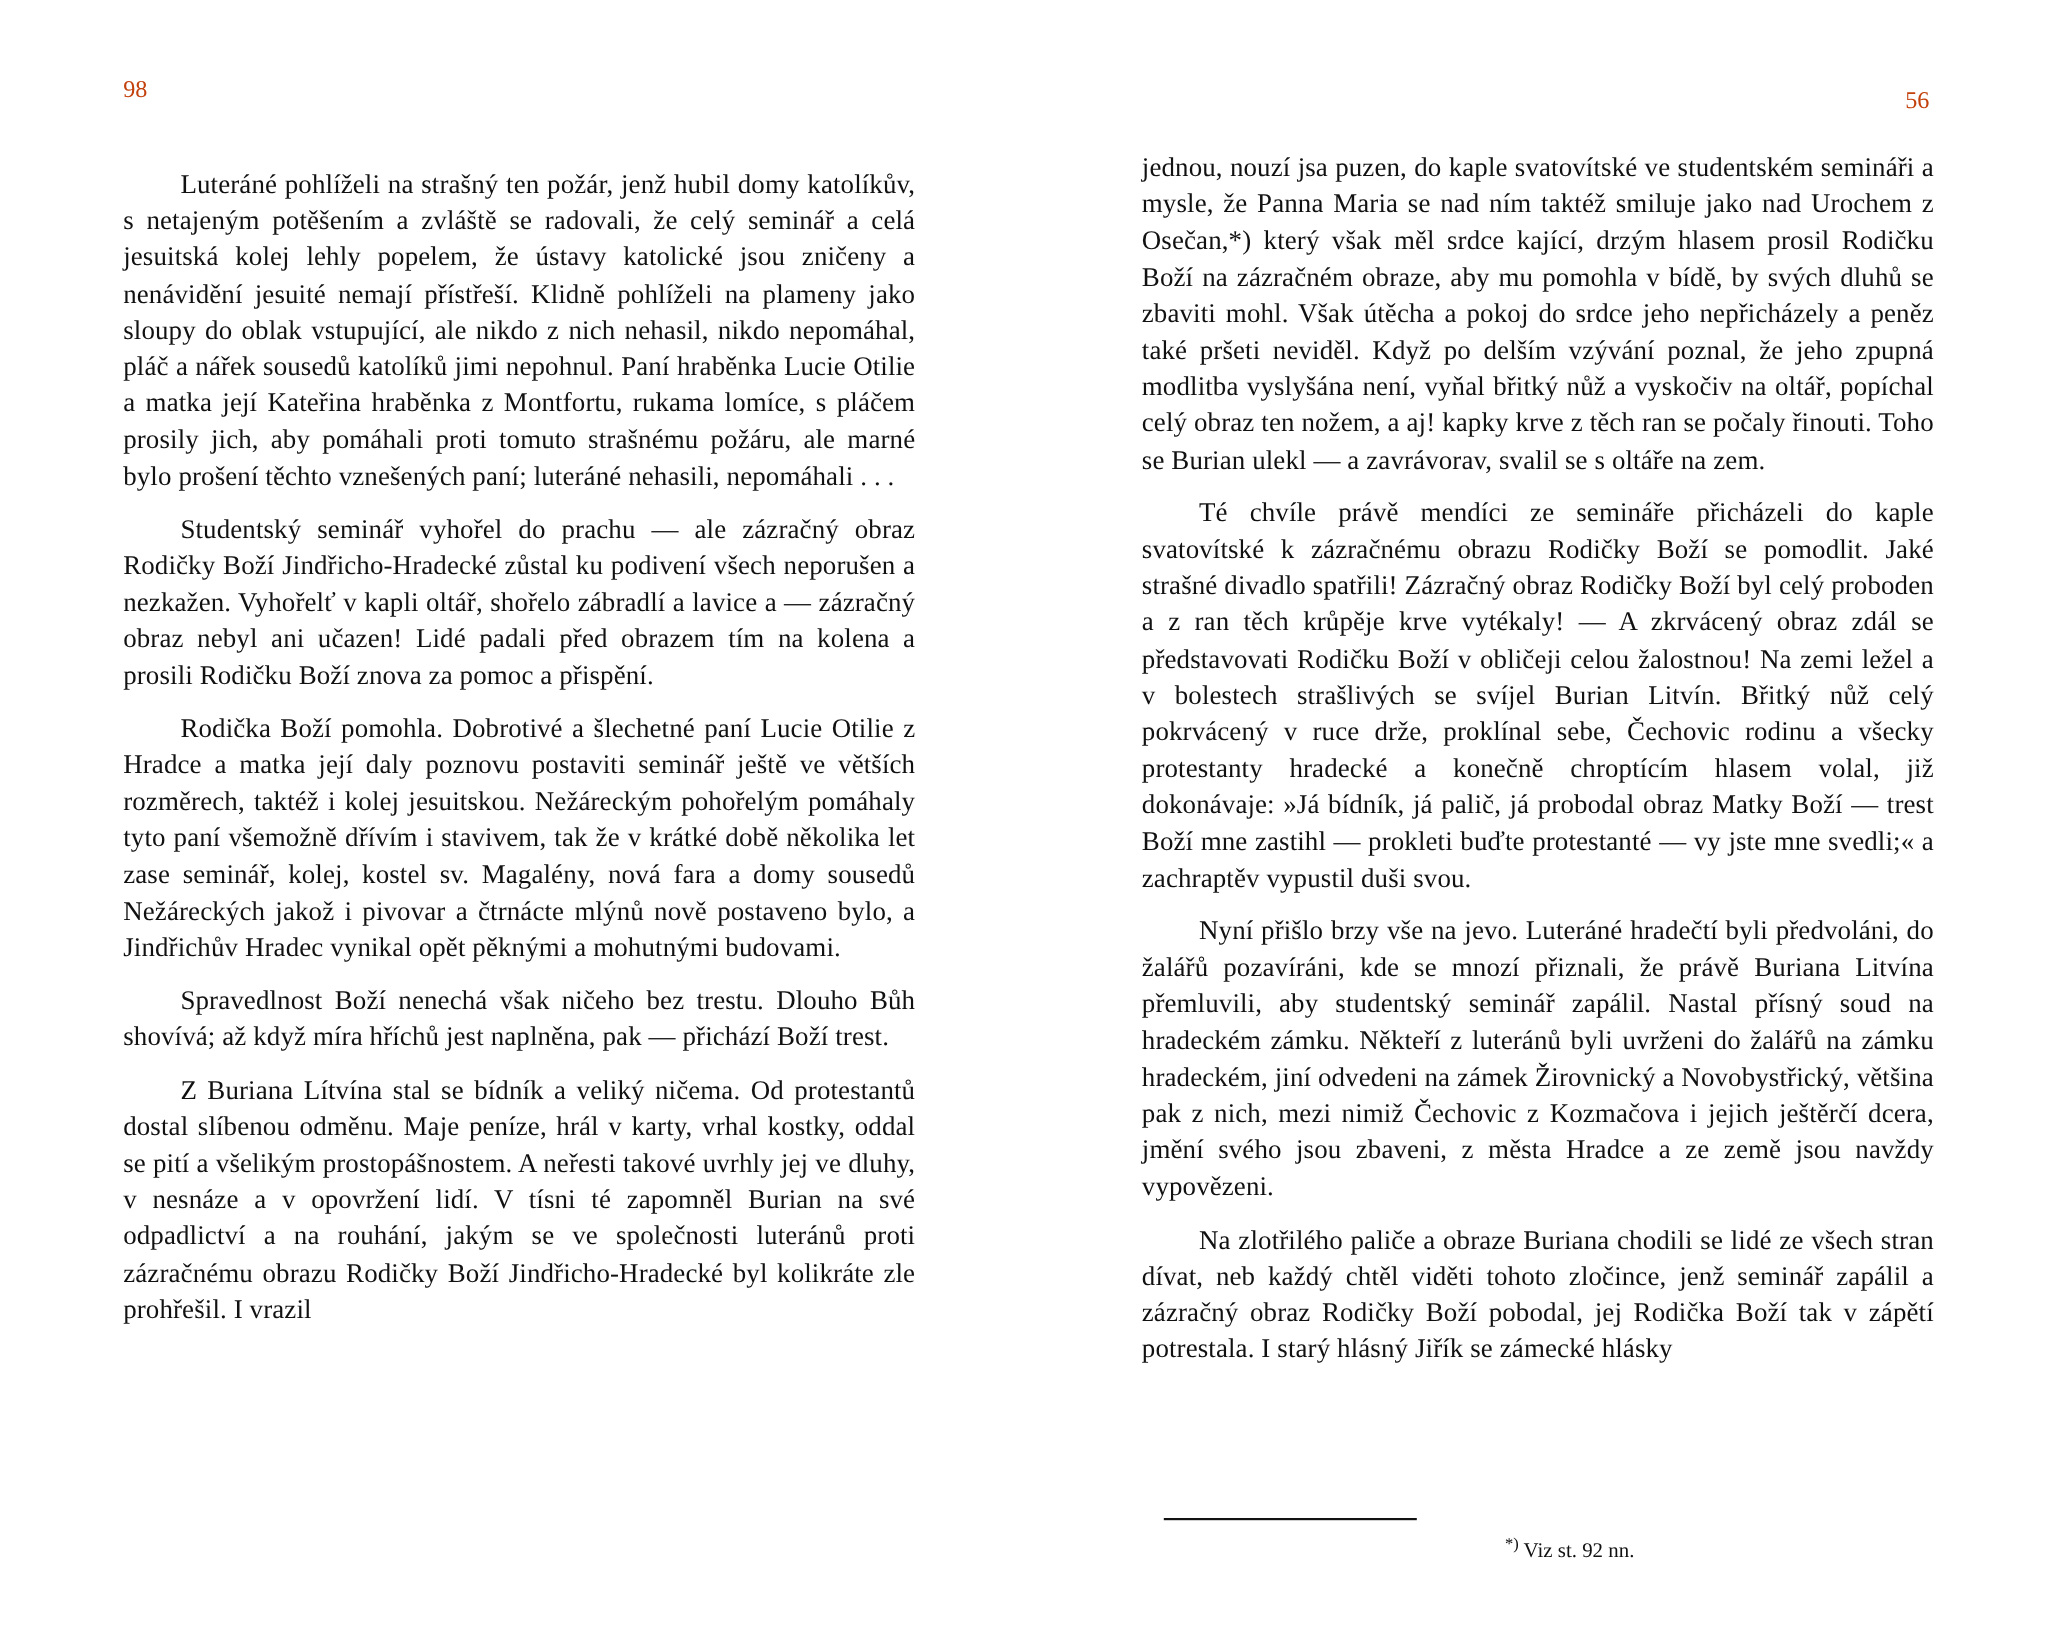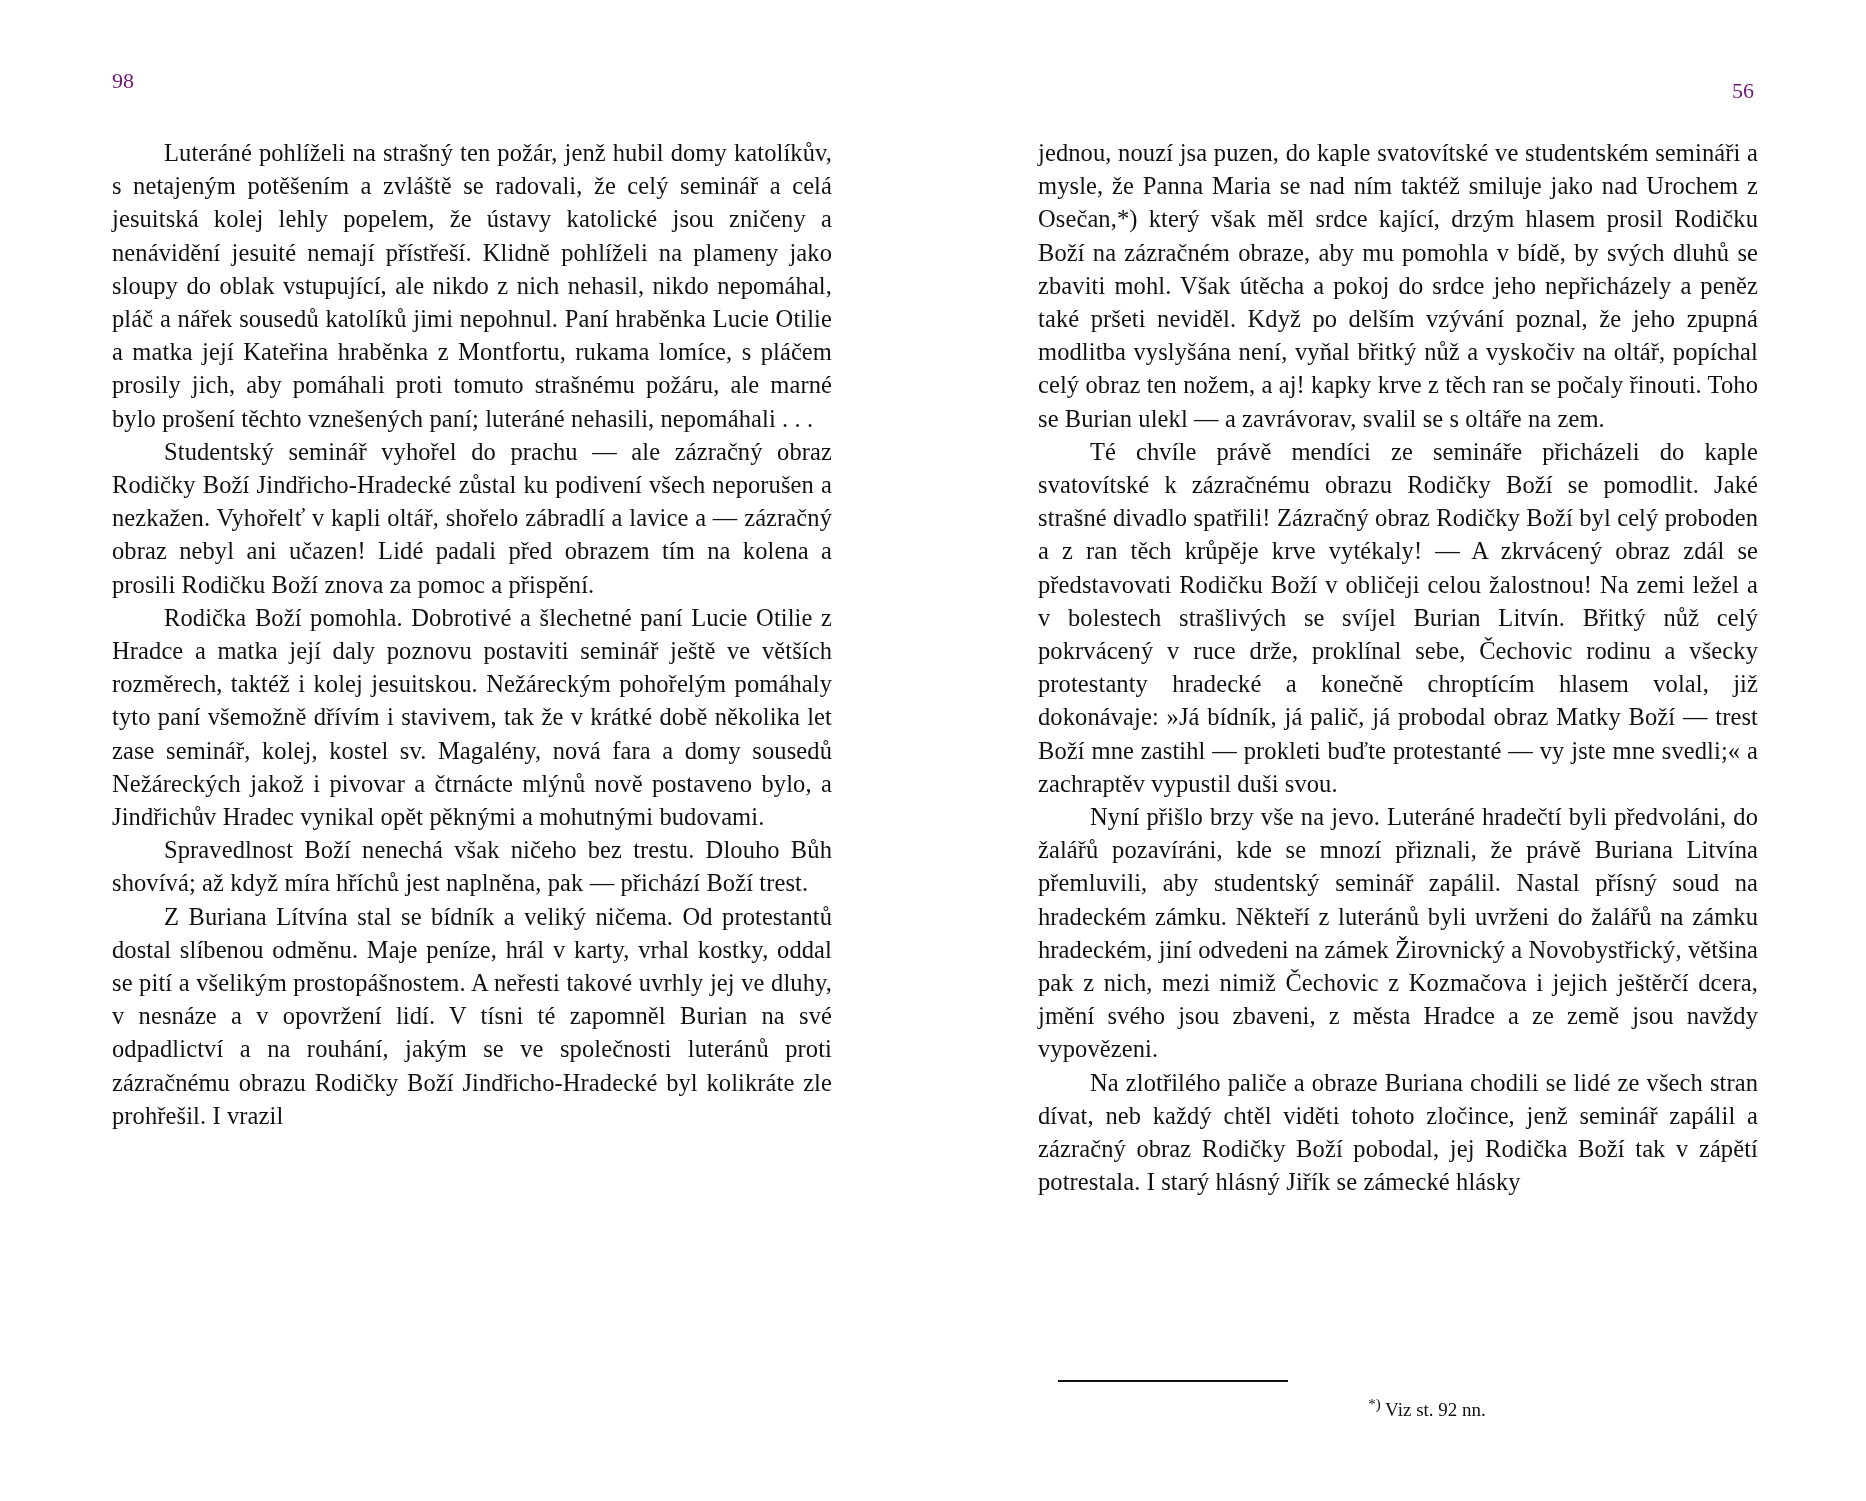--- a/index.html
+++ b/index.html
@@ -18,21 +18,21 @@
   .page {
     position: absolute;
     top: 0; left: 0;
     width: 1866px;
     height: 1501px;
   }
   .folio {
     position: absolute;
     font-size: 22px;
     font-family: "Liberation Serif", serif;
-    color: #701a75;
+    color: #c2410c;
   }
   .folio-left  { left: 112px;  top: 68px; }
   .folio-right { right: 112px; top: 78px; }
 
   .col {
     position: absolute;
     top: 136px;
     width: 720px;
     font-size: 24.5px;
     line-height: 33.2px;
@@ -42,20 +42,21 @@
   }
   .col-left  { left: 112px; }
   .col-right { left: 1038px; }
 
   .col p {
     margin: 0;
     text-indent: 0;
   }
   .col p.indent {
     text-indent: 52px;
+    margin-top: 15px;
   }
 
   .footnote-wrap {
     position: absolute;
     left: 1038px;
     top: 1380px;
     width: 720px;
     text-align: center;
   }
   .footnote-rule {

